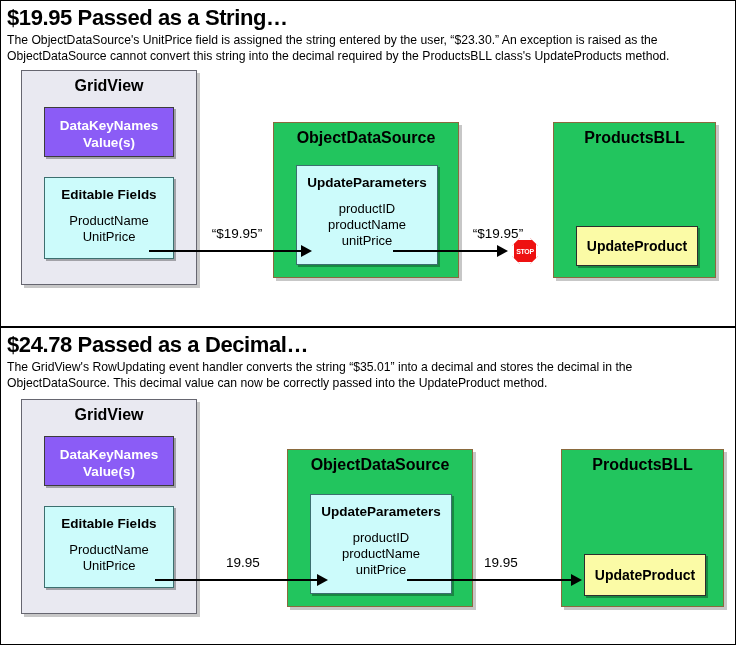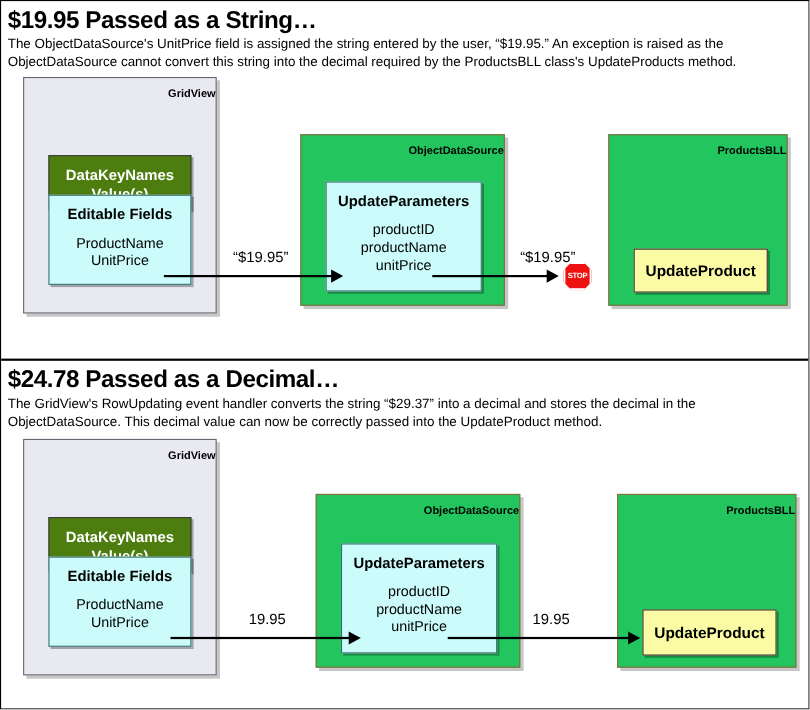--- a/index.html
+++ b/index.html
@@ -57,45 +57,44 @@
   .dg-b { height: 236px; }
 
   .box {
     position: absolute;
     box-sizing: border-box;
     border: 1px solid #555555;
     box-shadow: 3px 3px 0 rgba(0,0,0,0.22);
   }
   .box .box-title {
     display: block;
-    text-align: right;
-    font-weight: bold;
-    font-size: 10px;
+    text-align: center;
+    font-weight: bold;
+    font-size: 16px;
     line-height: 16px;
     padding-top: 7px;
   }
 
   .gridview {
     background: #e9e9f1;
     border: 1px solid #666670;
   }
   .odsbox, .bllbox {
     background: #22c55e;
     border: 1px solid #8a6a3e;
   }
 
   .inner {
     position: absolute;
     box-sizing: border-box;
   }
   .keys-box {
-    background: #4d7c0f;
+    background: #8b5cf6;
     border: 1px solid #3c3c3c;
     box-shadow: 2px 2px 0 rgba(0,0,0,0.30);
-    margin-top: 34px;
   }
   .keys-box .inner-title {
     color: #ffffff;
     font-weight: bold;
     font-size: 13.5px;
     line-height: 17px;
     text-align: center;
     display: block;
   }
   .keys-box .inner-title.first { padding-top: 9px; }
@@ -183,21 +182,21 @@
   }
 </style>
 </head>
 <body>
 
 <div id="page">
 
   <div class="panel panel-a">
     <div class="panel-head">
       <div class="panel-title">$19.95 Passed as a String…</div>
-      <div class="panel-desc">The ObjectDataSource's UnitPrice field is assigned the string entered by the user, “$19.95.” An exception is raised as the ObjectDataSource cannot convert this string into the decimal required by the ProductsBLL class's UpdateProducts method.</div>
+      <div class="panel-desc">The ObjectDataSource's UnitPrice field is assigned the string entered by the user, “$23.30.” An exception is raised as the ObjectDataSource cannot convert this string into the decimal required by the ProductsBLL class's UpdateProducts method.</div>
     </div>
 
     <div class="diagram dg-a">
 
       <div class="box gridview" style="left:20px; top:6px; width:176px; height:215px;">
         <span class="box-title">GridView</span>
 
         <div class="inner keys-box" style="left:22px; top:36px; width:130px; height:50px;">
           <span class="inner-title first">DataKeyNames</span>
           <span class="inner-title">Value(s)</span>
@@ -244,21 +243,21 @@
           <span class="stop-text">STOP</span>
         </div>
       </div>
 
     </div>
   </div>
 
   <div class="panel panel-b">
     <div class="panel-head">
       <div class="panel-title">$24.78 Passed as a Decimal…</div>
-      <div class="panel-desc">The GridView's RowUpdating event handler converts the string “$29.37” into a decimal and stores the decimal in the ObjectDataSource. This decimal value can now be correctly passed into the UpdateProduct method.</div>
+      <div class="panel-desc">The GridView's RowUpdating event handler converts the string “$35.01” into a decimal and stores the decimal in the ObjectDataSource. This decimal value can now be correctly passed into the UpdateProduct method.</div>
     </div>
 
     <div class="diagram dg-b">
 
       <div class="box gridview" style="left:20px; top:8px; width:176px; height:215px;">
         <span class="box-title">GridView</span>
 
         <div class="inner keys-box" style="left:22px; top:36px; width:130px; height:50px;">
           <span class="inner-title first">DataKeyNames</span>
           <span class="inner-title">Value(s)</span>

